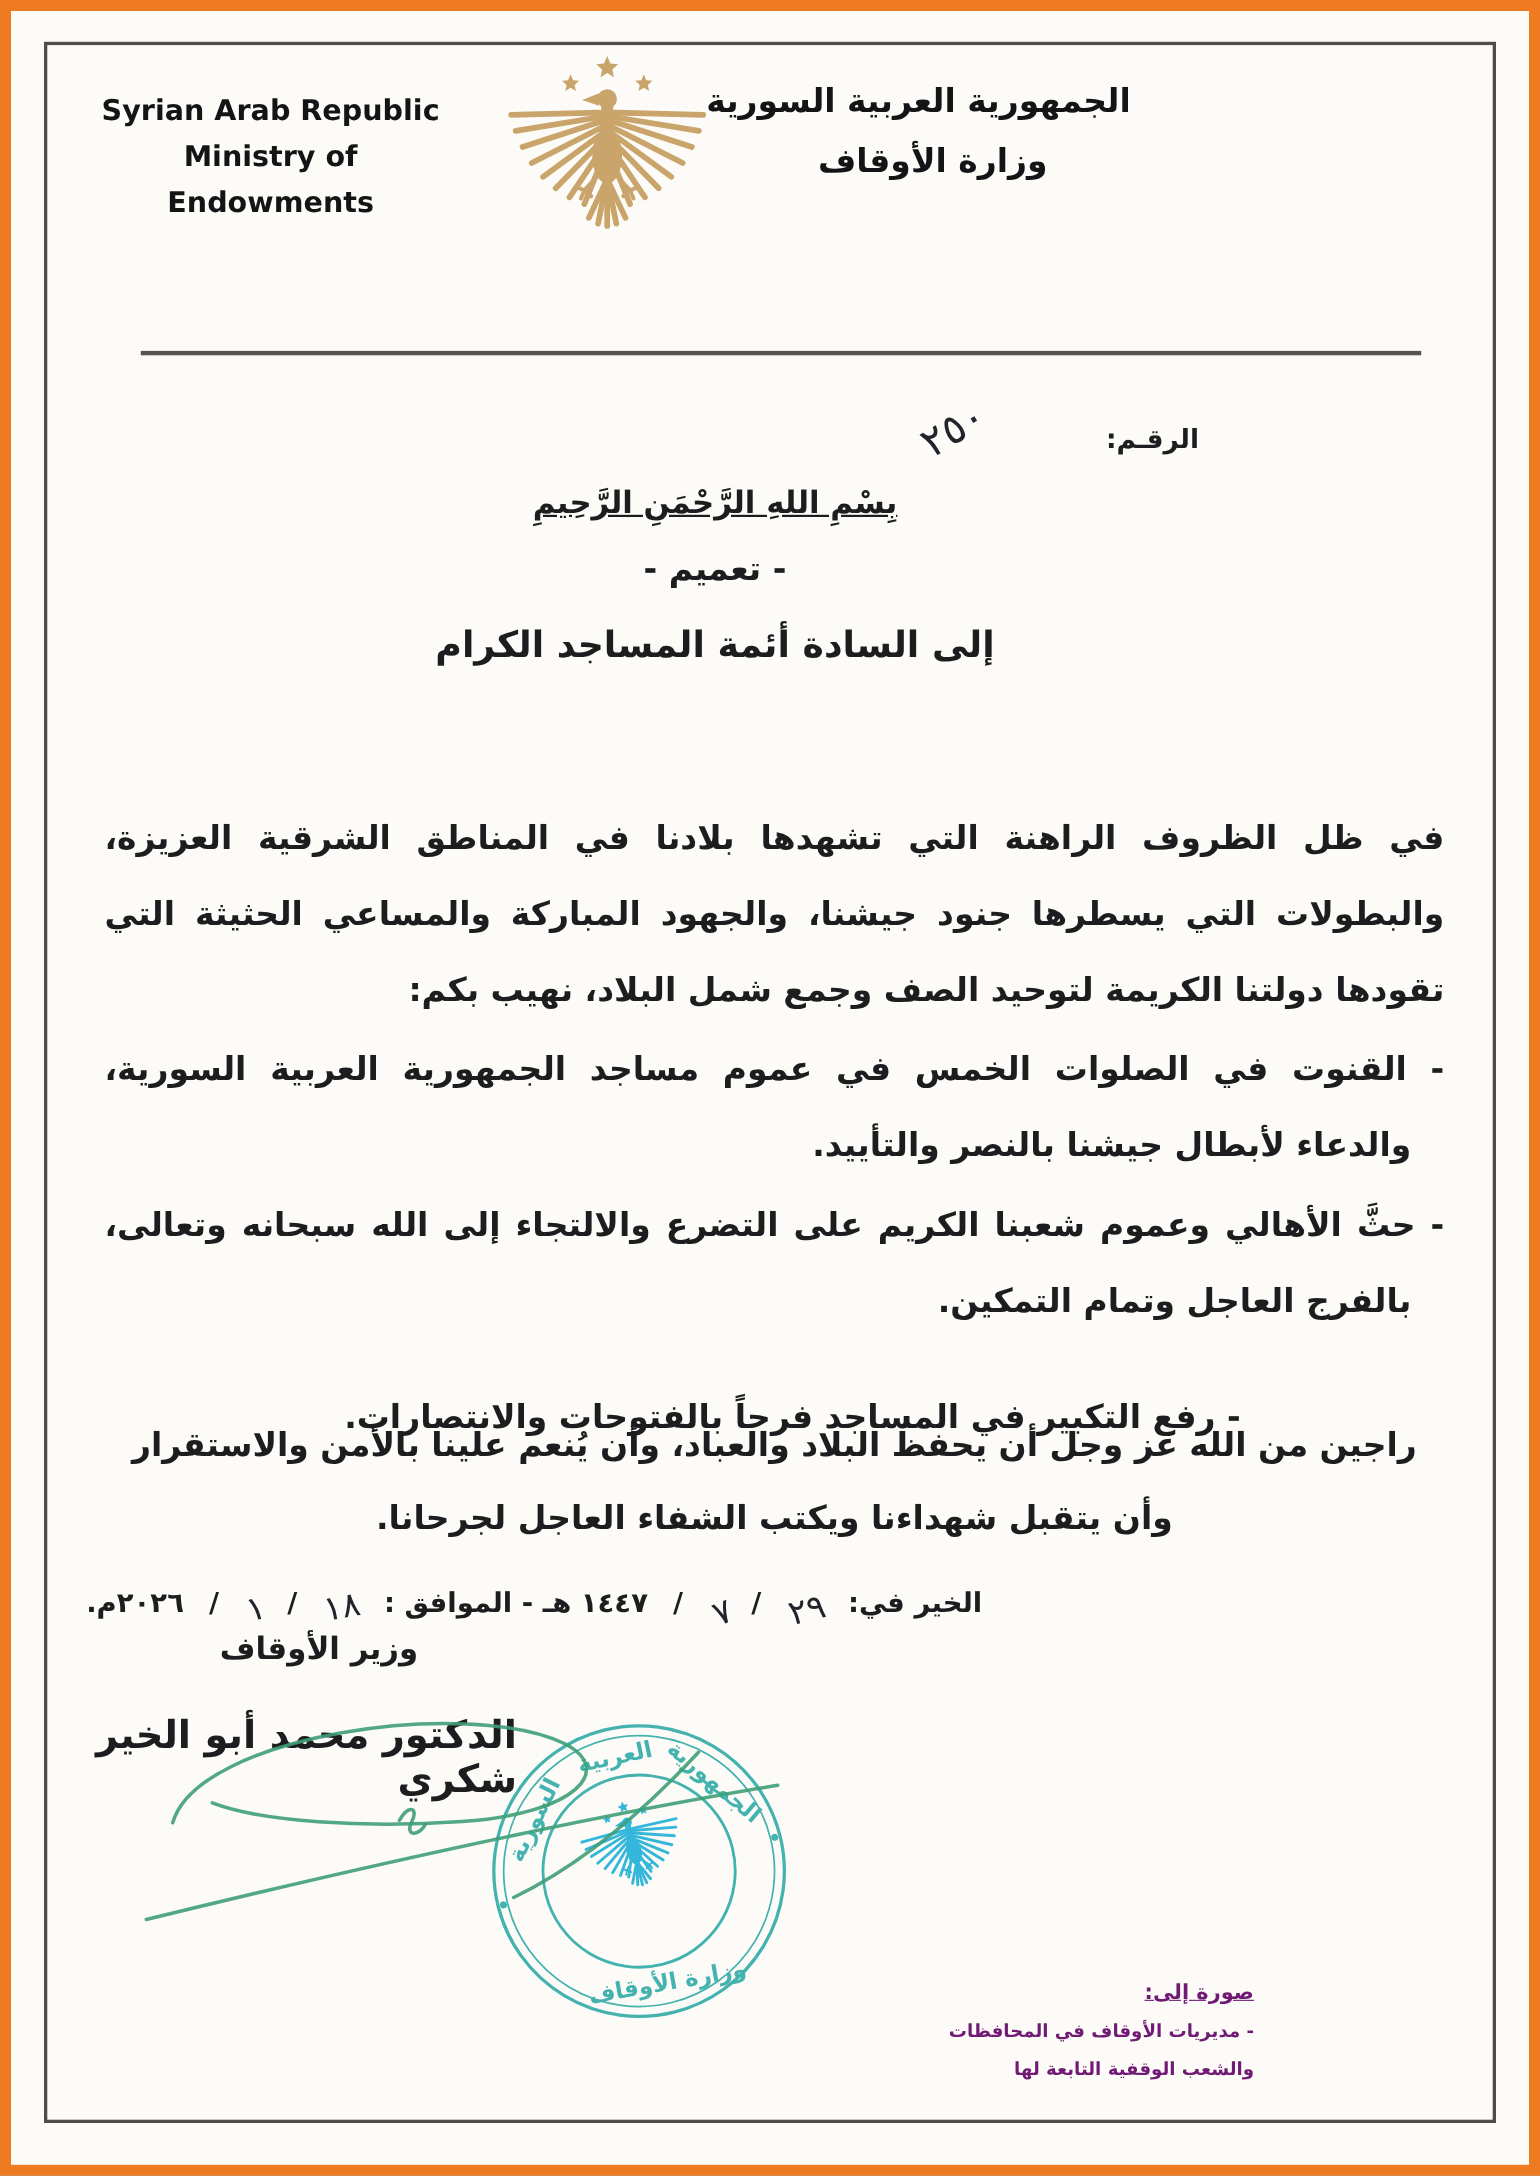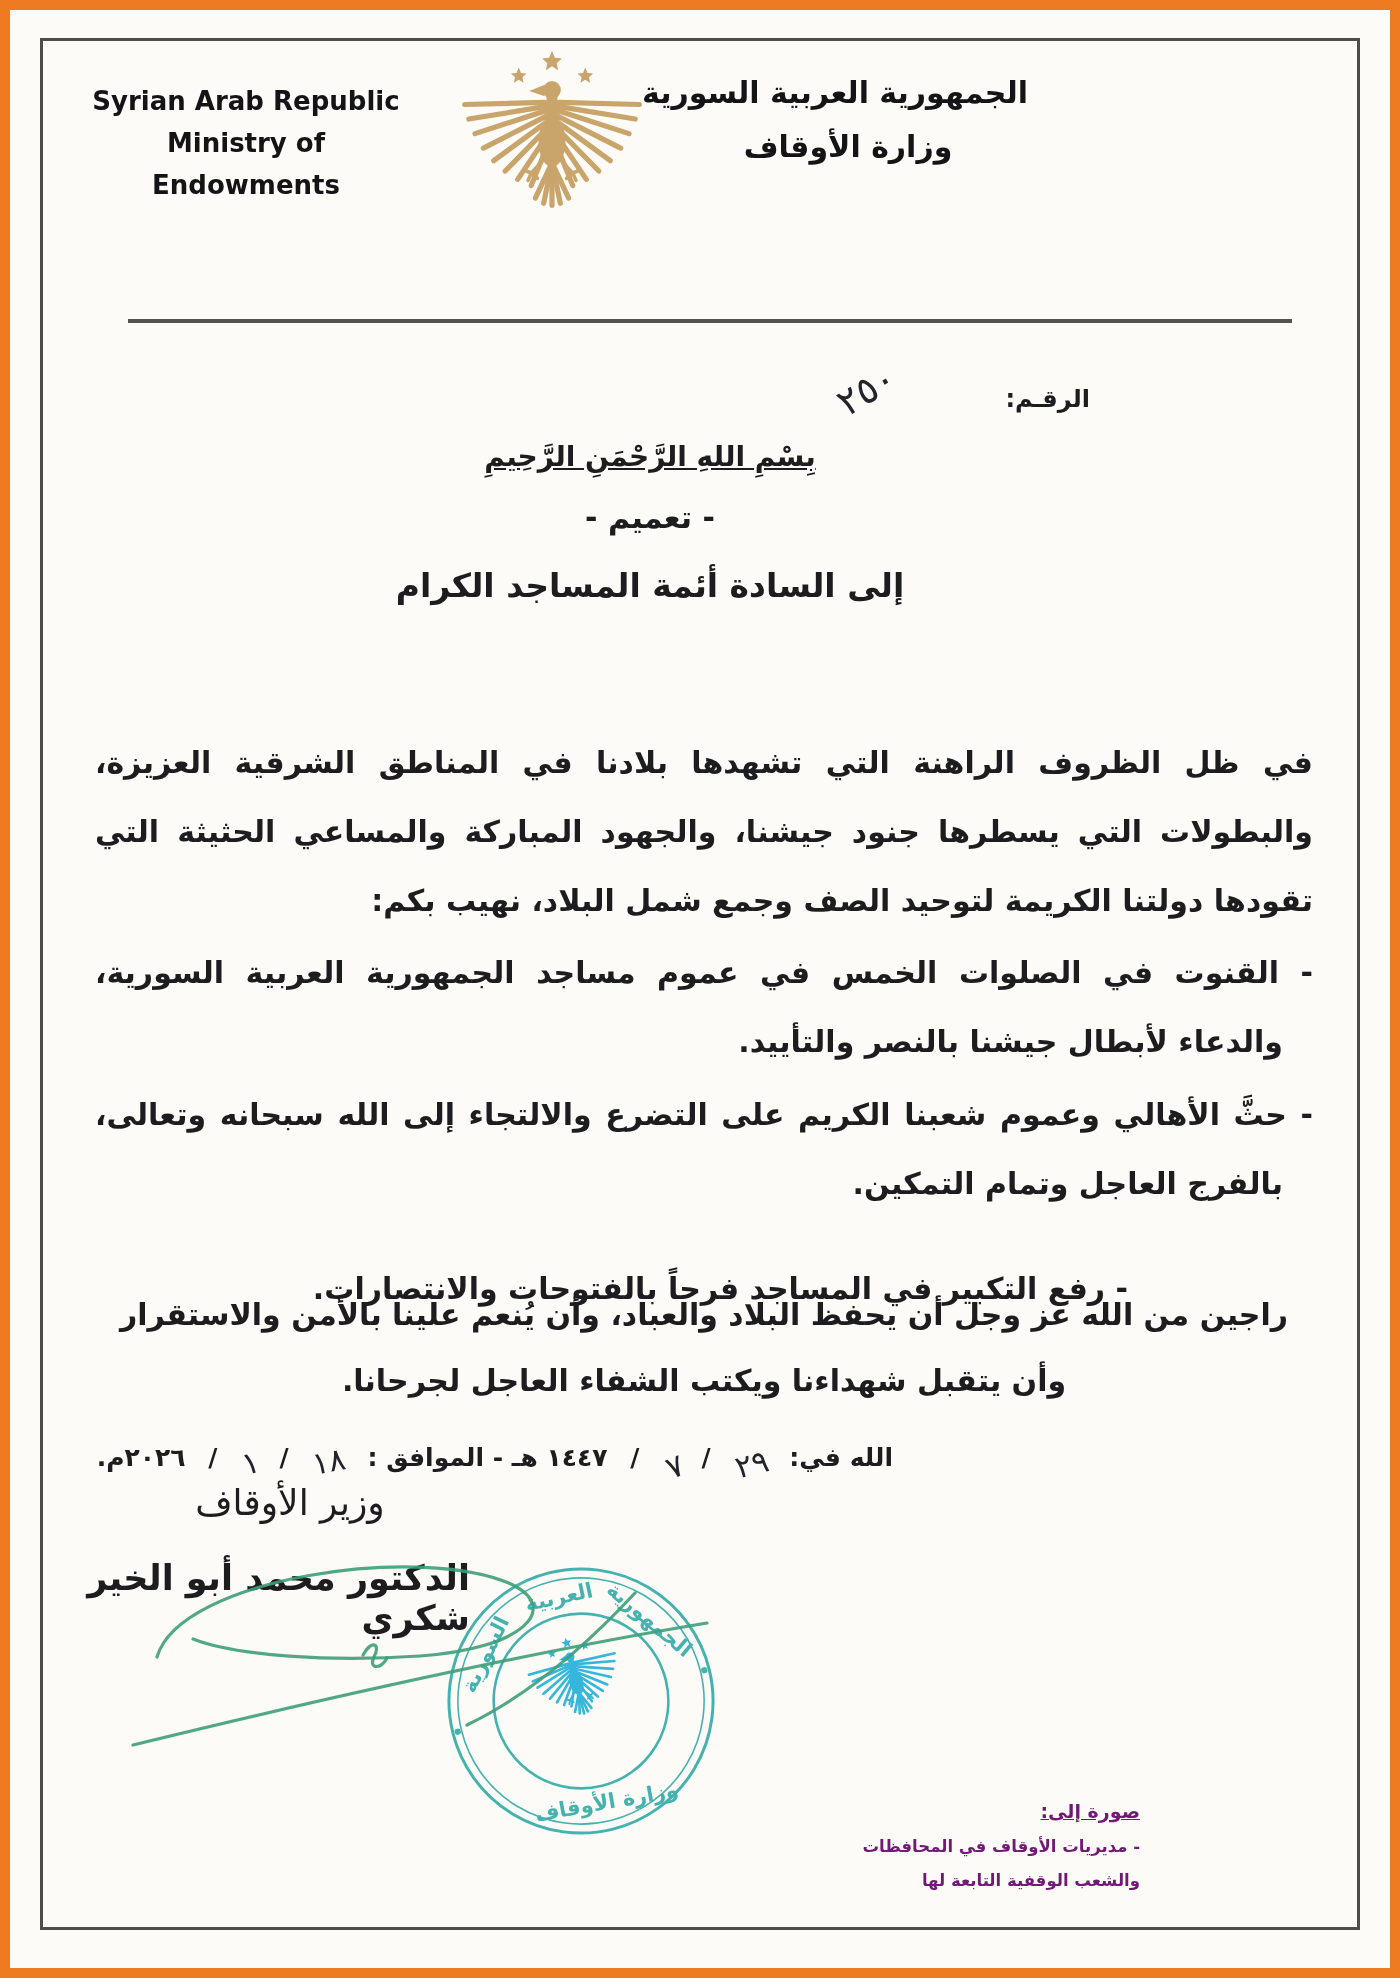--- a/index.html
+++ b/index.html
@@ -40,21 +40,21 @@
   .closing{left:95px;width:1218px;text-align:center;font-size:30px;font-weight:bold;line-height:66px;top:1282px;}
   
   .dateline{left:340px;top:1437px;width:560px;font-size:25px;font-weight:bold;white-space:nowrap;}
   .dateline span{display:inline-block;margin:0 7px;}
   .hw{font-weight:normal;font-size:31px;color:var(--handwriting_ink);}
   .hw-1{transform:rotate(-14deg) translateY(9px);}
   .hw-2{transform:rotate(-22deg) translateY(12px);}
   .hw-3{transform:rotate(-10deg) translateY(6px);}
   .hw-4{transform:rotate(-16deg) translateY(8px);}
   
-  .min-title{left:160px;top:1482px;width:260px;text-align:center;font-size:36px;font-weight:normal;z-index:5;}
+  .min-title{left:160px;top:1482px;width:260px;text-align:center;font-size:28px;font-weight:bold;z-index:5;}
   .min-name{left:60px;top:1558px;width:410px;text-align:right;font-size:35px;font-weight:bold;z-index:5;}
   .stamp{left:442px;top:1562px;width:278px;height:278px;transform:rotate(-14deg);z-index:6;color:var(--stamp_teal);opacity:.92;}
   .stamp text{fill:var(--stamp_teal);font-family:"DejaVu Sans",sans-serif;font-weight:bold;}
   .stamp .ring{fill:none;stroke:var(--stamp_teal);}
   .stamp-eagle{color:var(--stamp_eagle_cyan);}
   .sig{left:95px;top:1535px;width:670px;height:260px;z-index:7;}
   .sig path{fill:none;stroke:var(--signature_green);stroke-width:3.2;stroke-linecap:round;opacity:.9;}
   
   .footer{left:852px;top:1800px;width:288px;text-align:right;font-weight:bold;color:#701a75;}
   .footer .fh{font-size:19px;text-decoration:underline;margin-bottom:8px;}
@@ -133,21 +133,21 @@
   <div class="abs body-text ar ink bullet b1">- القنوت في الصلوات الخمس في عموم مساجد الجمهورية العربية السورية، والدعاء لأبطال جيشنا بالنصر والتأييد.</div>
   <div class="abs body-text ar ink bullet b2">- حثَّ الأهالي وعموم شعبنا الكريم على التضرع والالتجاء إلى الله سبحانه وتعالى، بالفرج العاجل وتمام التمكين.</div>
   <div class="abs body-text ar ink bullet b3">- رفع التكبير في المساجد فرحاً بالفتوحات والانتصارات.</div>
 
   <div class="abs closing ar ink">
     <div>راجين من الله عز وجل أن يحفظ البلاد والعباد، وأن يُنعم علينا بالأمن والاستقرار</div>
     <div>وأن يتقبل شهداءنا ويكتب الشفاء العاجل لجرحانا.</div>
   </div>
 
   <div class="abs dateline ar ink">
-    <span>الله في:</span>
+    <span>الخير في:</span>
     <span class="hw hw-1">٢٩</span>
     <span>/</span>
     <span class="hw hw-2">٧</span>
     <span>/</span>
     <span>١٤٤٧ هـ - الموافق :</span>
     <span class="hw hw-3">١٨</span>
     <span>/</span>
     <span class="hw hw-4">١</span>
     <span>/</span>
     <span>٢٠٢٦م.</span>

